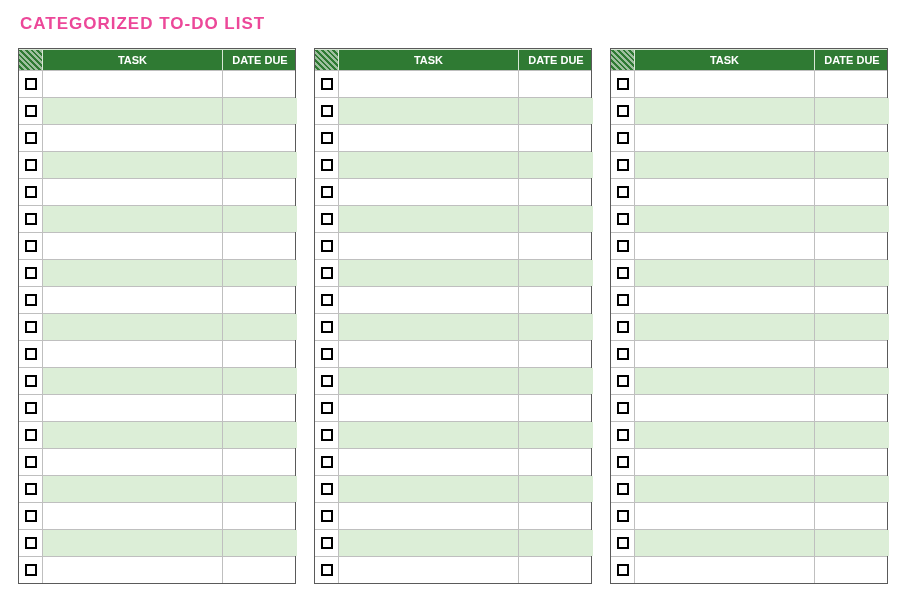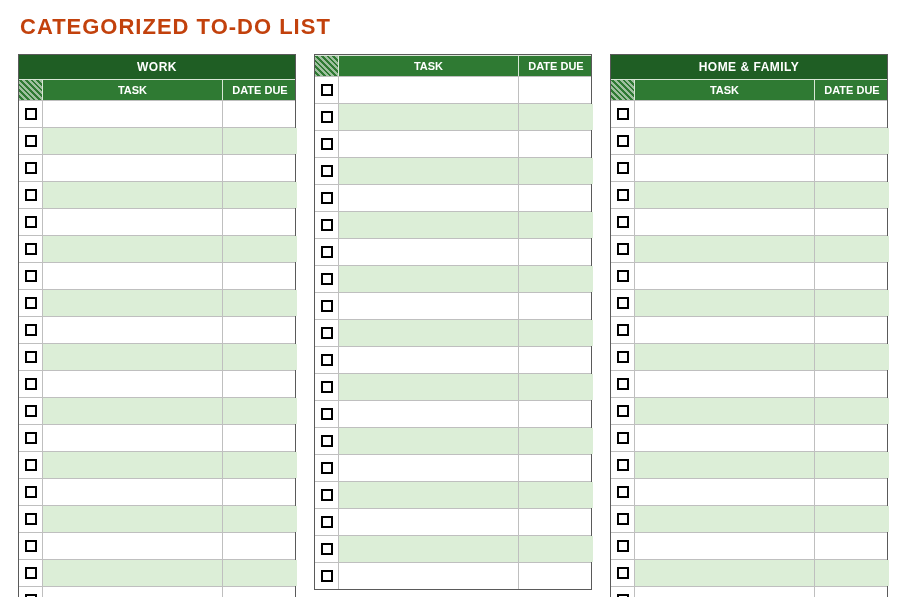--- a/index.html
+++ b/index.html
@@ -4,24 +4,24 @@
 <style>
   * { box-sizing: border-box; }
   body {
     margin: 0;
     padding: 14px 18px;
     font-family: Arial, Helvetica, sans-serif;
     background: #ffffff;
     width: 900px;
   }
   .page-title {
-    font-size: 22px;
+    font-size: 17px;
     font-weight: bold;
     letter-spacing: 1px;
-    color: #c2410c;
+    color: #ec4899;
     margin: 0 0 14px 2px;
   }
   .lists {
     display: flex;
     gap: 18px;
     align-items: flex-start;
   }
   .category {
     border: 1px solid #5a5a5a;
     background: #ffffff;
@@ -87,21 +87,20 @@
   }
   .cell-task { justify-content: flex-start; padding: 0 6px; }
 </style>
 </head>
 <body>
 
 <h1 class="page-title">CATEGORIZED TO-DO LIST</h1>
 
 <div class="lists" id="lists">
     <div class="category" style="--c0: 24px; --c1: 180px; --c2: 74px; width: 278px;">
-      <div class="cat-title">WORK</div>
       <div class="cat-header">
         <div class="hatch"></div>
         <div>TASK</div>
         <div>DATE DUE</div>
       </div>
       <div>
         <div class="row">
           <div class="cell cell-check">
             <div class="checkbox"></div>
           </div>
@@ -372,21 +371,20 @@
         <div class="row">
           <div class="cell cell-check">
             <div class="checkbox"></div>
           </div>
           <div class="cell cell-task"></div>
           <div class="cell cell-date"></div>
         </div>
       </div>
     </div>
     <div class="category" style="--c0: 24px; --c1: 180px; --c2: 74px; width: 278px;">
-      <div class="cat-title">HOME &amp; FAMILY</div>
       <div class="cat-header">
         <div class="hatch"></div>
         <div>TASK</div>
         <div>DATE DUE</div>
       </div>
       <div>
         <div class="row">
           <div class="cell cell-check">
             <div class="checkbox"></div>
           </div>

